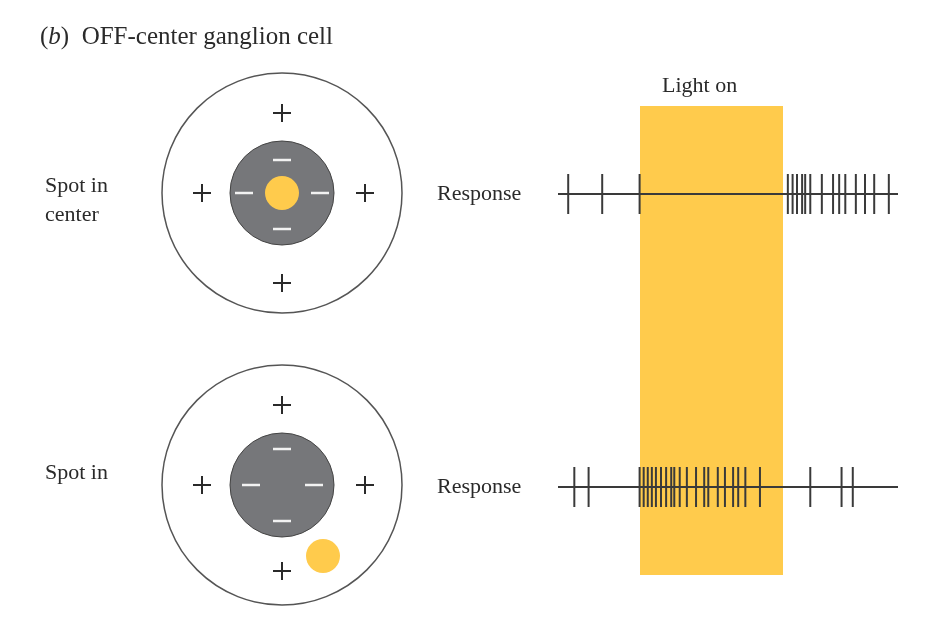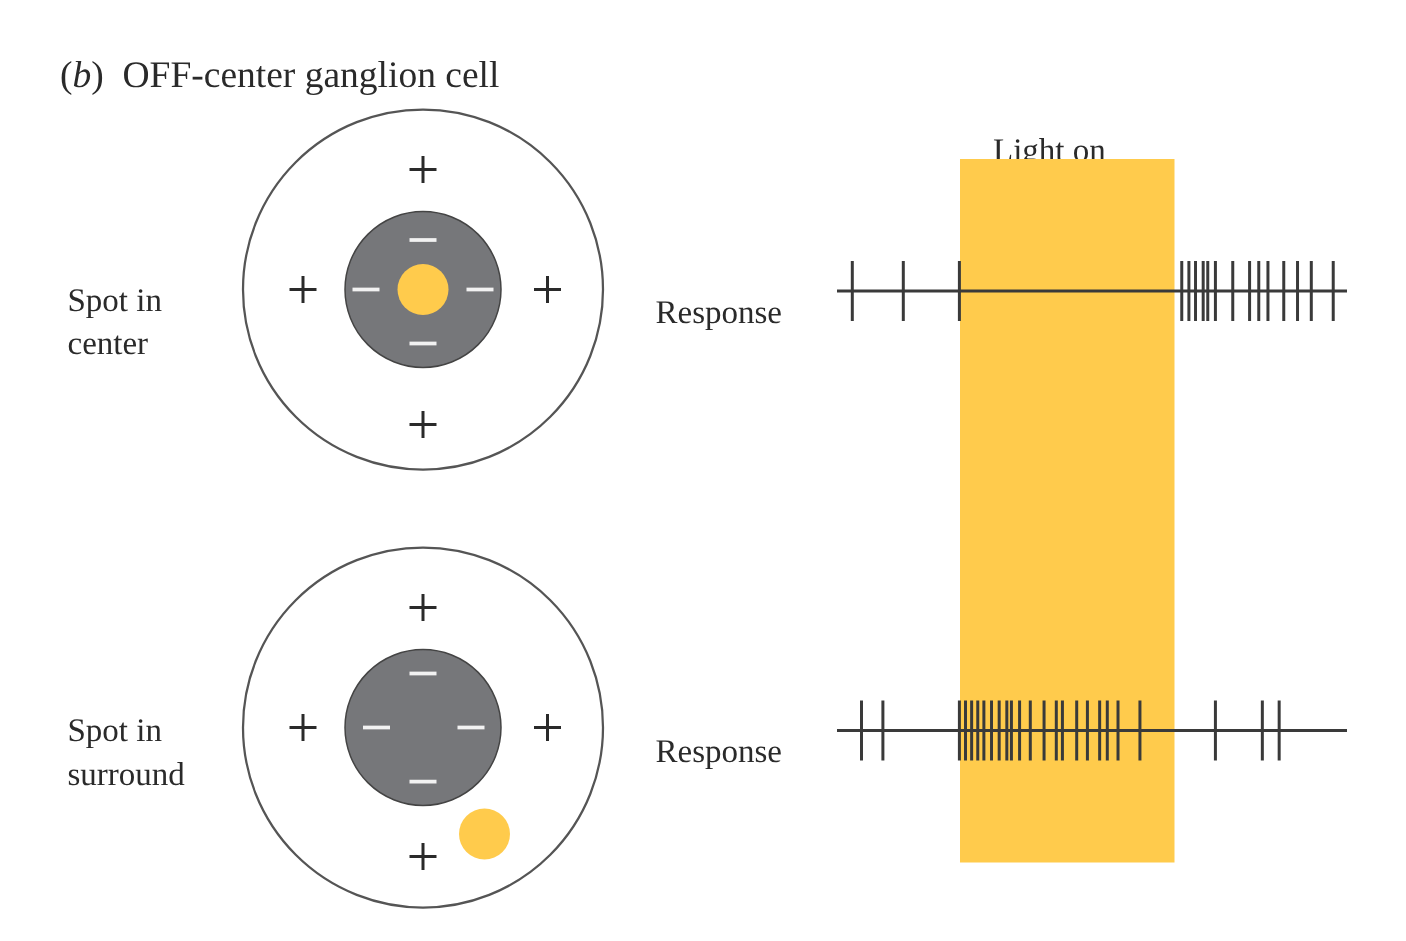--- a/index.html
+++ b/index.html
@@ -1,37 +1,36 @@
 <!DOCTYPE html>
 <html><head>
 <meta charset="utf-8">
 <style>
   html, body { margin:0; padding:0; background:#ffffff; }
   body { width:937px; height:627px; position:relative; overflow:hidden;
          font-family:"Liberation Serif","DejaVu Serif",serif; color:#2a2a2a; }
-  .txt { position:absolute; white-space:nowrap;margin-top:15px; }
+  .txt { position:absolute; white-space:nowrap; }
   .title { left:40px; top:22px; font-size:25px; }
   .title i { font-style:italic; }
   .lbl { font-size:22px; line-height:29px; }
   svg { position:absolute; left:0; top:0; }
 </style>
 </head>
 <body>
 
 <div class="txt title">(<i>b</i>)&nbsp; <span>OFF-center ganglion cell</span></div>
 
 <div class="txt lbl" style="left:662px; top:70px;">Light on</div>
 
 <div class="txt lbl" style="left:45px; top:170px;">
   <div>Spot in</div>
   <div>center</div>
 </div>
 <div class="txt lbl" style="left:45px; top:457px;">
   <div>Spot in</div>
-  <div>surround</div>
 </div>
 
 <div class="txt lbl" style="left:437px; top:178px;">Response</div>
 <div class="txt lbl" style="left:437px; top:471px;">Response</div>
 
 <svg id="fig" width="937" height="627" viewBox="0 0 937 627">
 
   <rect id="lightbar" x="640" y="106" width="143" height="469" fill="#FFCB4C"></rect>
 
   <g>

